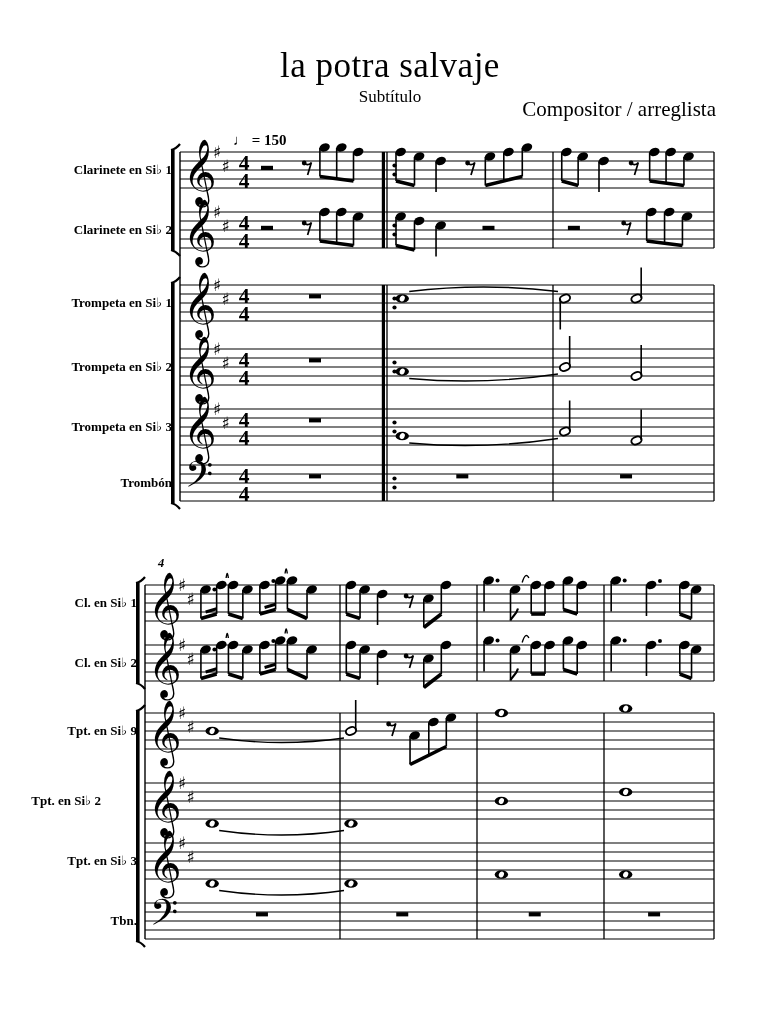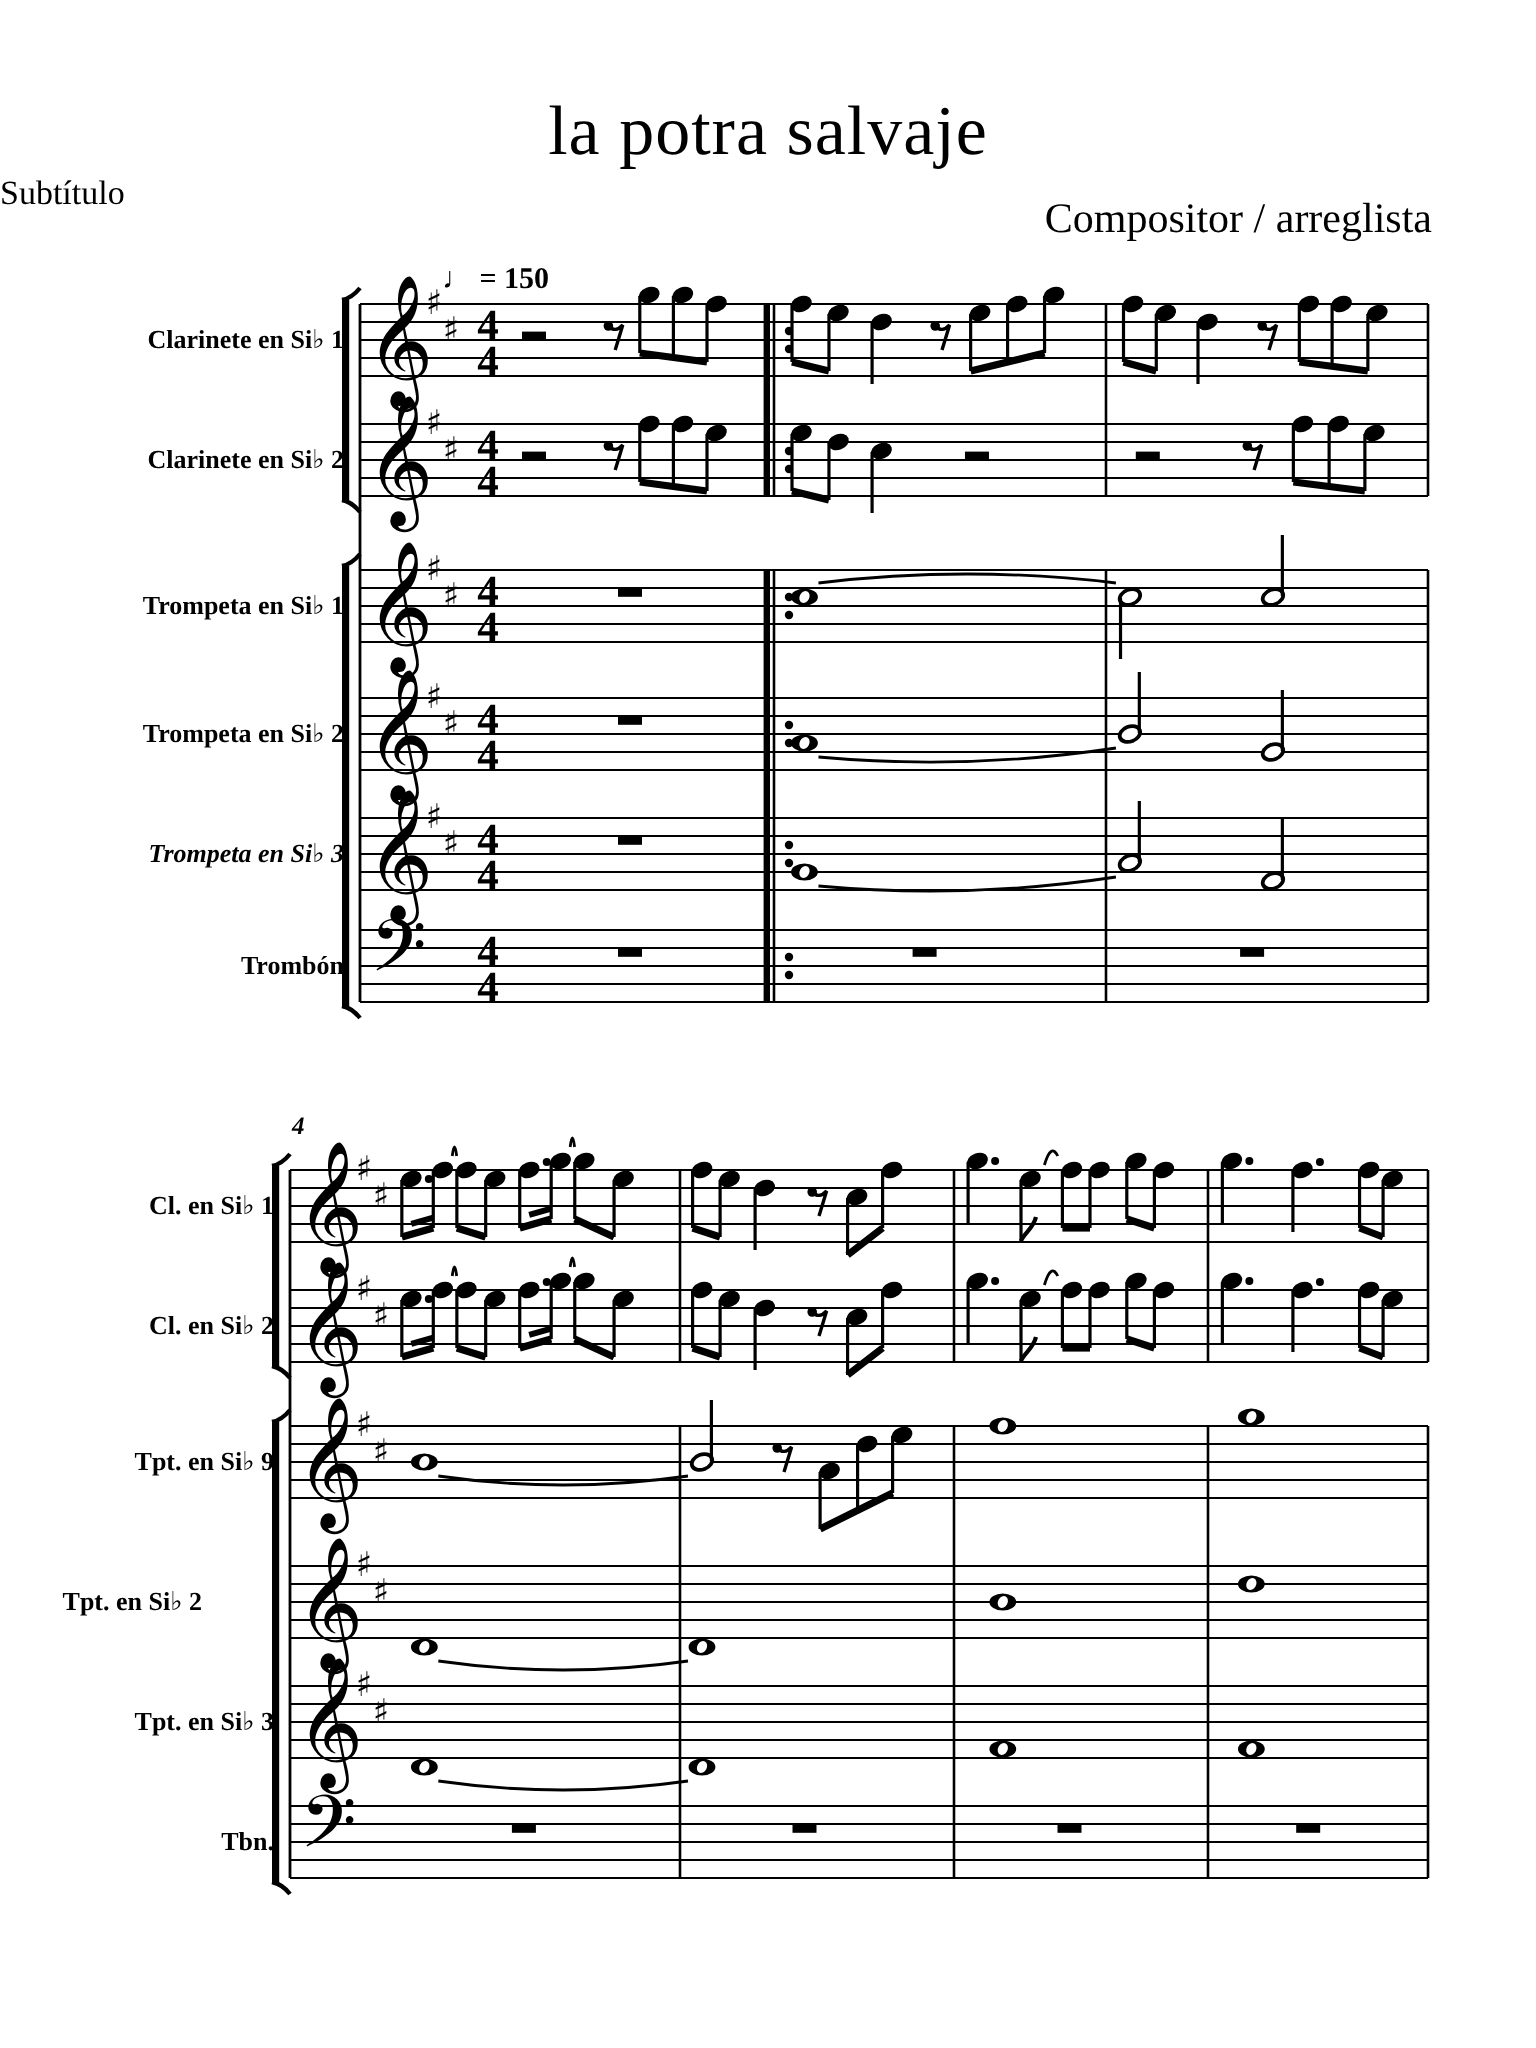--- a/index.html
+++ b/index.html
@@ -1,20 +1,20 @@
 <!DOCTYPE html>
 <html><head>
 <meta charset="utf-8">
 <style>
   html,body{margin:0;padding:0;}
   body{width:768px;height:1024px;background:#ffffff;position:relative;overflow:hidden;
        font-family:"Liberation Serif","DejaVu Serif",serif;color:#000;}
-  .abs{position:absolute;}
+  .abs{position:absolute;margin-left:12px;}
   #title{left:0;right:0;top:46px;text-align:center;font-size:35px;letter-spacing:.5px;}
-  #subtitle{left:0;right:0;top:87px;font-size:17px;}
+  #subtitle{left:0;right:0;top:87px;text-align:center;font-size:17px;}
   #composer{right:52px;top:97px;font-size:21px;}
   #tempo{left:221px;top:132px;font-size:15px;font-weight:bold;
          font-family:"Liberation Serif","DejaVu Sans",serif;}
   #mnum{left:146px;top:556px;font-size:12.5px;font-style:italic;font-weight:bold;}
   .ilabel{position:absolute;font-size:13px;font-weight:bold;white-space:nowrap;
           font-family:"Liberation Serif","DejaVu Sans",serif;}
   svg text{font-family:"DejaVu Sans",sans-serif;}
   svg text.tsig{font-family:"Liberation Serif","DejaVu Serif",serif;font-weight:bold;}
 </style>
 </head>
@@ -445,20 +445,20 @@
     <rect x="255.95" y="912.2" width="12" height="4.2" fill="#000000"></rect>
     <rect x="396.25" y="912.2" width="12" height="4.2" fill="#000000"></rect>
     <rect x="528.75" y="912.2" width="12" height="4.2" fill="#000000"></rect>
     <rect x="648.1" y="912.2" width="12" height="4.2" fill="#000000"></rect>
   </svg>
 
 <div class="ilabel" style="right: 596px; top: 162px; margin-left: 45px;">Clarinete en Si♭ 1</div>
 <div class="ilabel" style="right: 596px; top: 222px; text-align: right;">Clarinete en Si♭ 2</div>
 <div class="ilabel" style="right: 596px; top: 295px;">Trompeta en Si♭ 1</div>
 <div class="ilabel" style="right: 596px; top: 359px;">Trompeta en Si♭ 2</div>
-<div class="ilabel" style="right: 596px; top: 419px; font-style: italic;">Trompeta en Si♭ 3</div>
+<div class="ilabel" style="right: 596px; top: 419px;">Trompeta en Si♭ 3</div>
 <div class="ilabel" style="right: 596px; top: 475px; margin-left: 12px;">Trombón</div>
 <div class="ilabel" style="right: 631px; top: 595px; margin-left: 27px;">Cl. en Si♭ 1</div>
 <div class="ilabel" style="right: 631px; top: 655px;">Cl. en Si♭ 2</div>
 <div class="ilabel" style="right: 631px; top: 723px;">Tpt. en Si♭ 9</div>
 <div class="ilabel" style="right: 667px; top: 793px; text-align: center;">Tpt. en Si♭ 2</div>
 <div class="ilabel" style="right: 631px; top: 853px;">Tpt. en Si♭ 3</div>
 <div class="ilabel" style="right: 631px; top: 913px;">Tbn.</div>
 
 </body></html>

